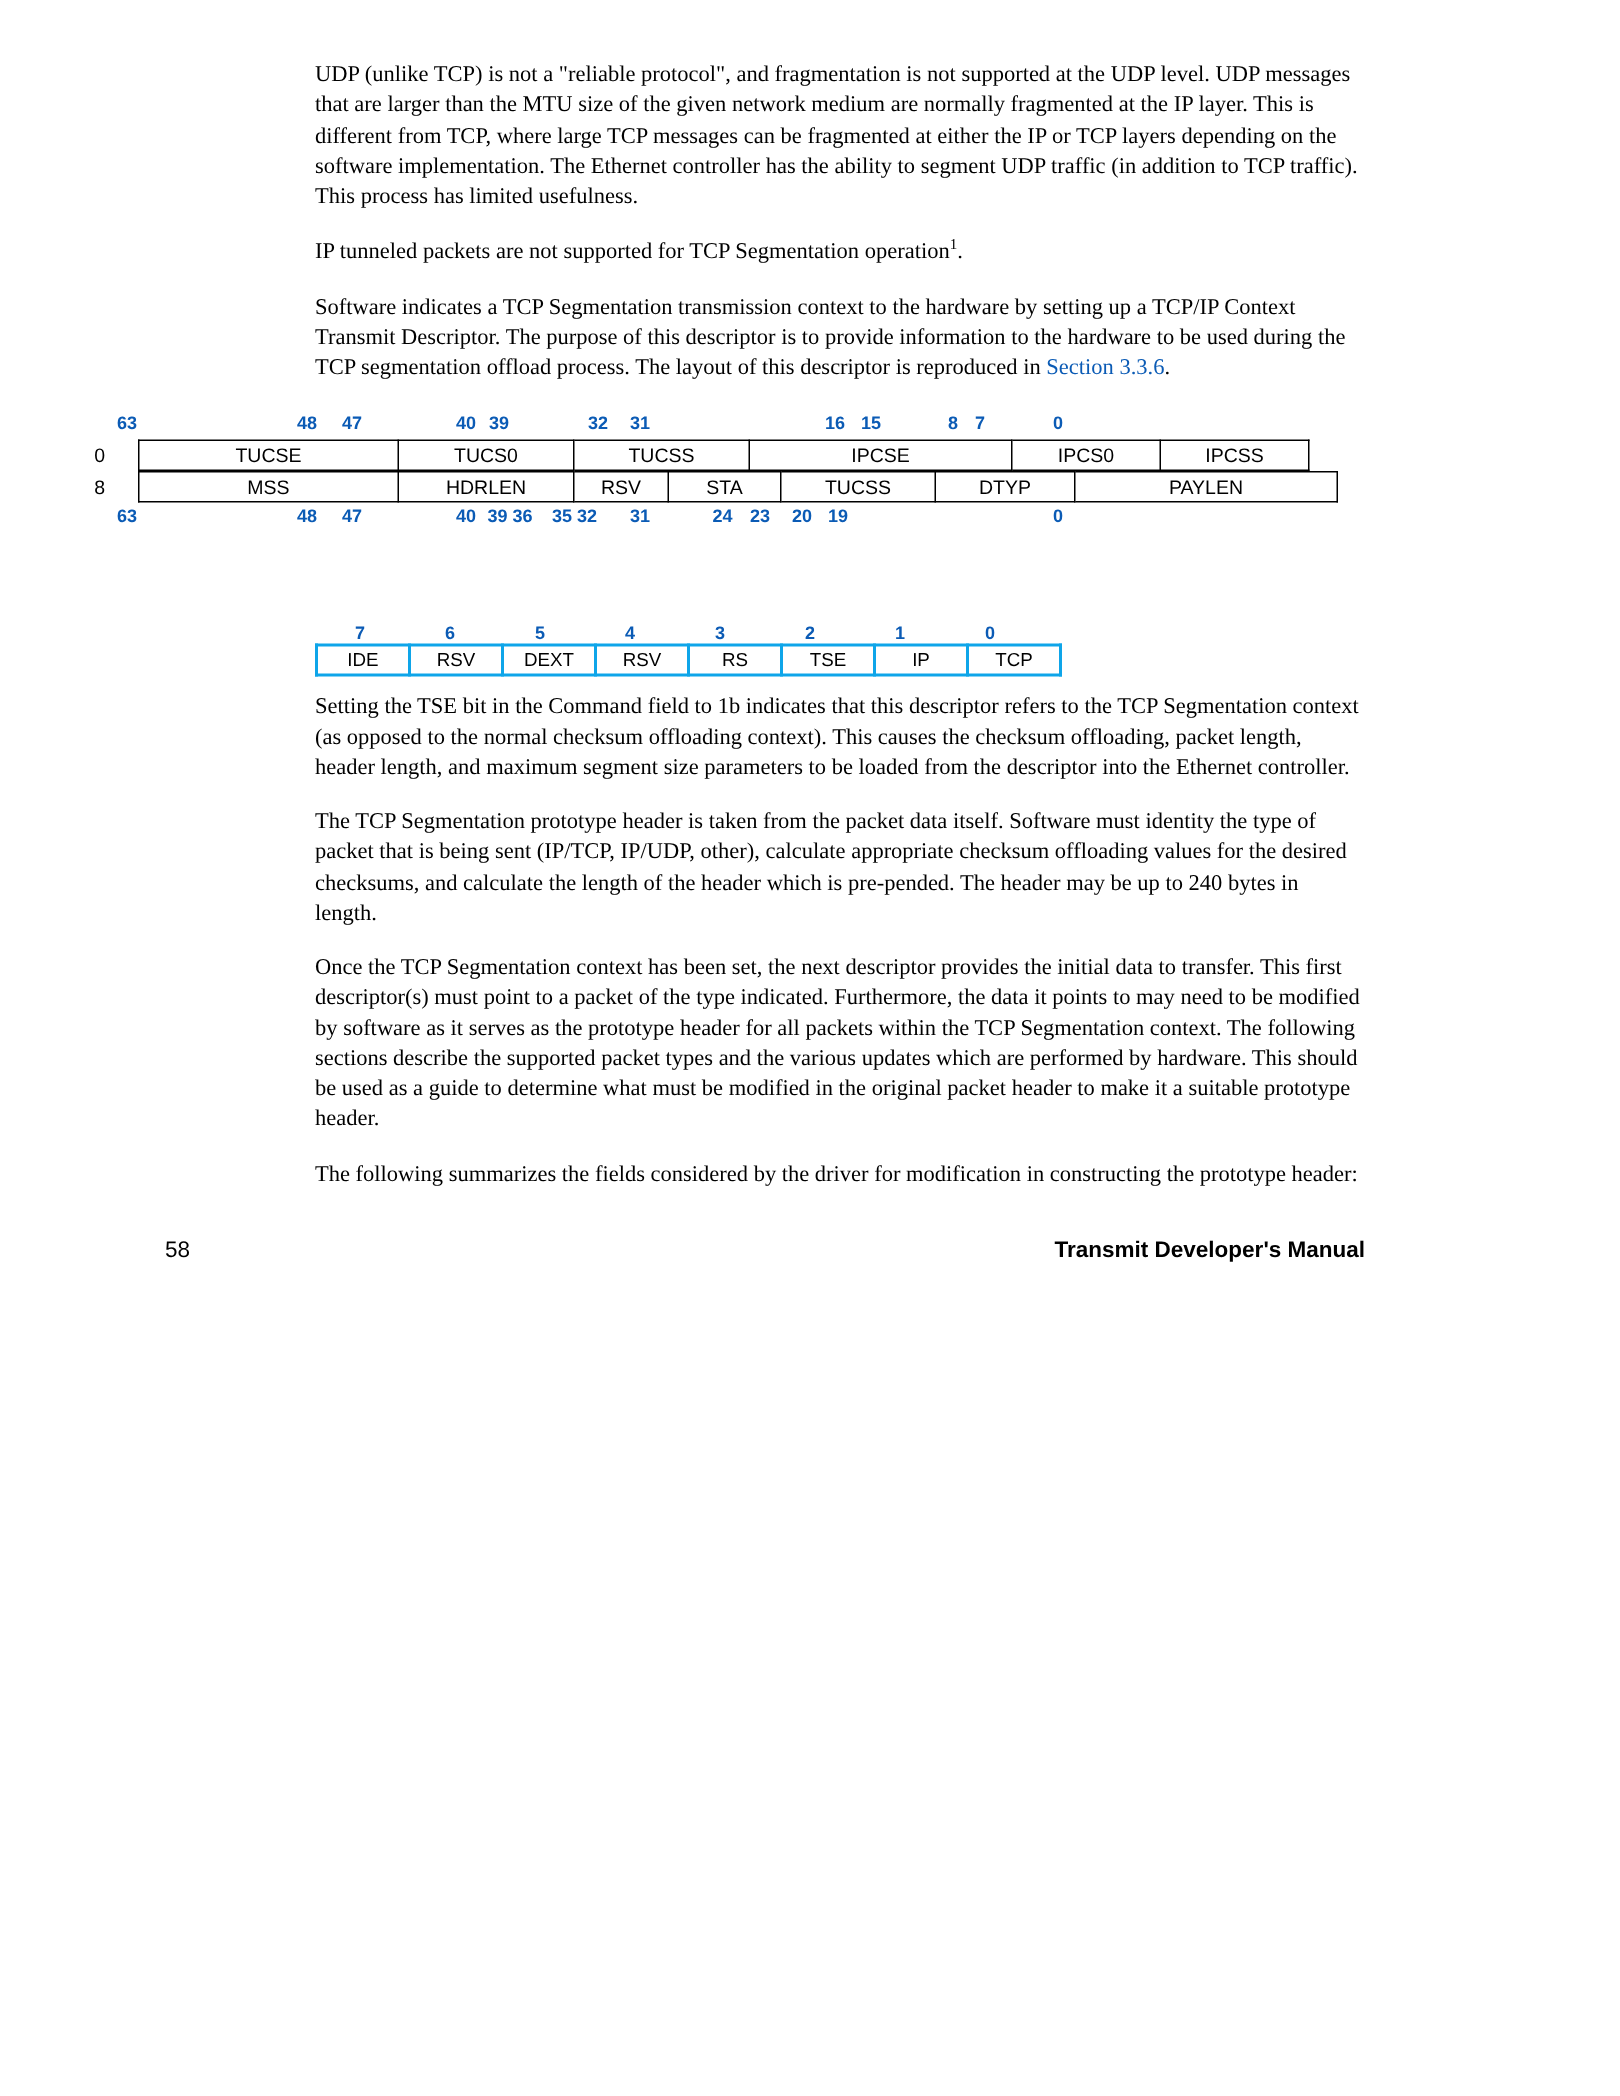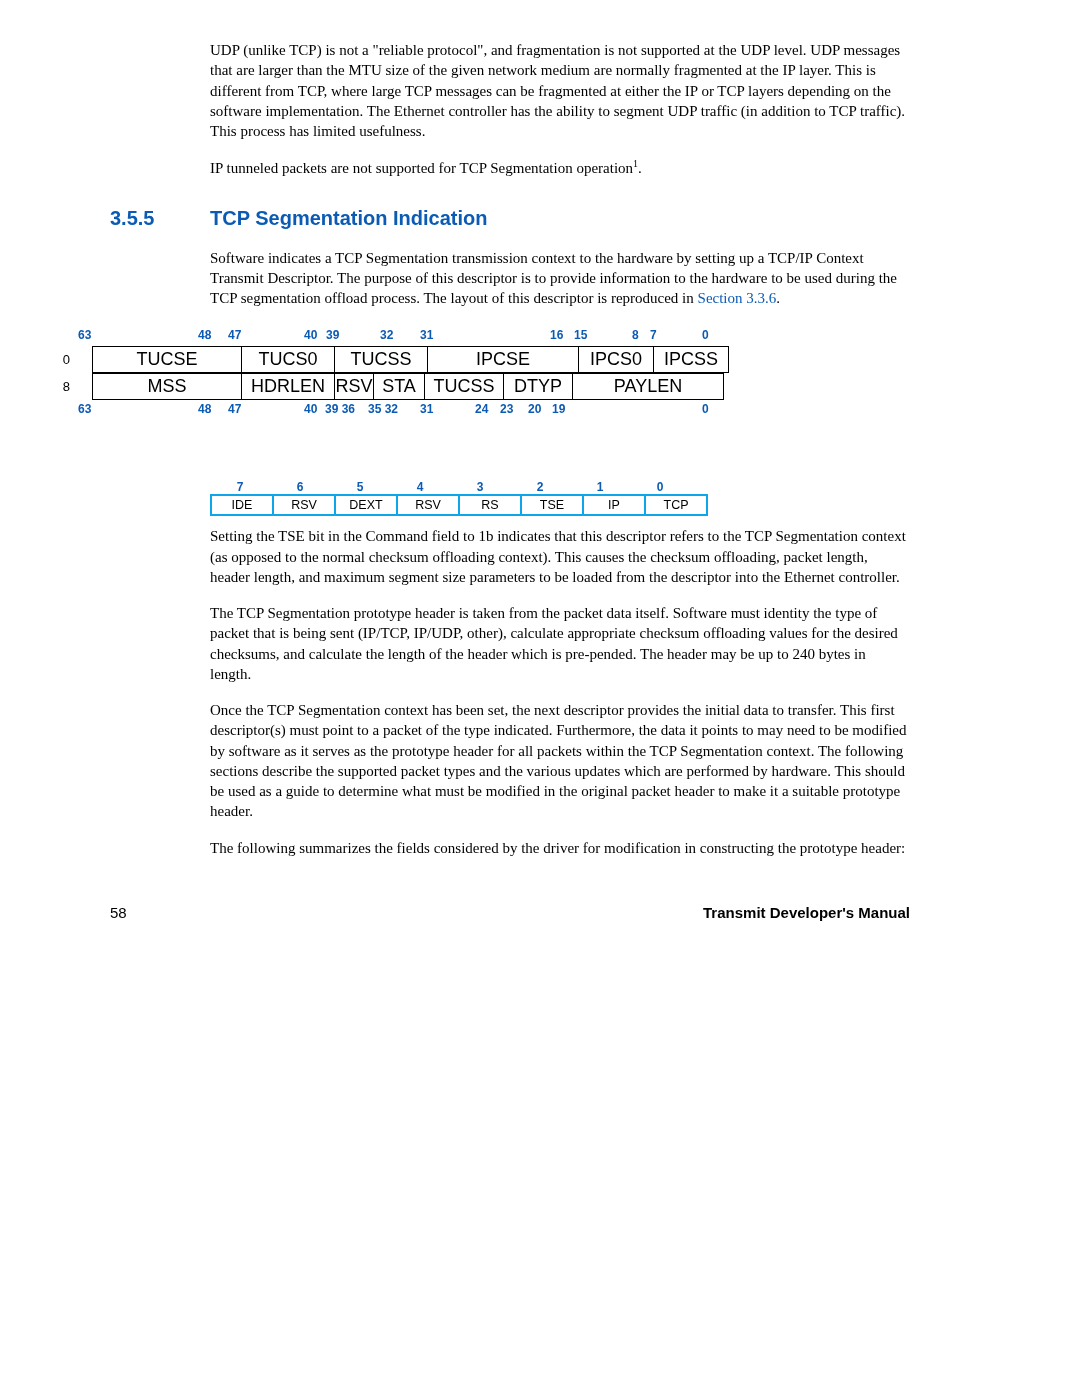--- a/index.html
+++ b/index.html
@@ -94,22 +94,22 @@
     position: absolute;
     top: 0;
   }
   .table1 {
     border-collapse: collapse;
     margin-left: 22px;
   }
   .table1 td {
     border: 1px solid #000;
     text-align: center;
-    font-size: 18px;
-    padding: 2px 0;
+    font-size: 13px;
+    padding: 2px 12px;
   }
   .rowlabel {
     display:inline-block;
     width:20px;
     text-align:right;
     font-family: Arial, Helvetica, sans-serif;
     font-size:13px;
     vertical-align: middle;
   }
   .row-flex { display:flex; align-items:center; }
@@ -140,62 +140,58 @@
     text-align:center;
     font-family: Arial, Helvetica, sans-serif;
     font-weight:bold;
     font-size:15px;
     color:#0b5bb5;
     margin: 30px 0 18px 0;
   }
   .footer {
     display:flex;
     justify-content:space-between;
-    margin-top: 46px;
+    margin-top: 32px;
     font-family: Arial, Helvetica, sans-serif;
     font-size:15px;
   }
   .footer-right { font-weight:bold; }
 </style>
 </head>
 <body>
 
 <div class="page">
 
 
   <div class="content">
 
     <p class="para">UDP (unlike TCP) is not a "reliable protocol", and fragmentation is not supported at the UDP level. UDP messages that are larger than the MTU size of the given network medium are normally fragmented at the IP layer. This is different from TCP, where large TCP messages can be fragmented at either the IP or TCP layers depending on the software implementation. The Ethernet controller has the ability to segment UDP traffic (in addition to TCP traffic). This process has limited usefulness.</p>
 
     <p class="para">
       <span>IP tunneled packets are not supported for TCP Segmentation operation</span><span class="sup">1</span><span>.</span>
     </p>
   </div>
 
-  <div class="section-row">
-    <div class="section-num">3.5.5</div>
-    <div>TCP Segmentation Indication</div>
-  </div>
 
   <div class="content">
     <p class="para">
       <span>Software indicates a TCP Segmentation transmission context to the hardware by setting up a TCP/IP Context Transmit Descriptor. The purpose of this descriptor is to provide information to the hardware to be used during the TCP segmentation offload process. The layout of this descriptor is reproduced in </span><span class="link">Section 3.3.6</span><span>.</span>
     </p>
   </div>
 
   <div class="figure">
 
     <div class="bitwrap">
       <div class="bit-labels">
         <span style="left:28px">63</span>
         <span style="left:148px">48</span>
         <span style="left:178px">47</span>
         <span style="left:254px">40</span>
         <span style="left:276px">39</span>
-        <span style="left:330px">32</span>
+        <span style="left:342px">32</span>
         <span style="left:370px">31</span>
         <span style="left:500px">16</span>
         <span style="left:524px">15</span>
         <span style="left:582px">8</span>
         <span style="left:600px">7</span>
         <span style="left:652px">0</span>
       </div>
 
       <div class="row-flex">
         <span class="rowlabel">0</span>

